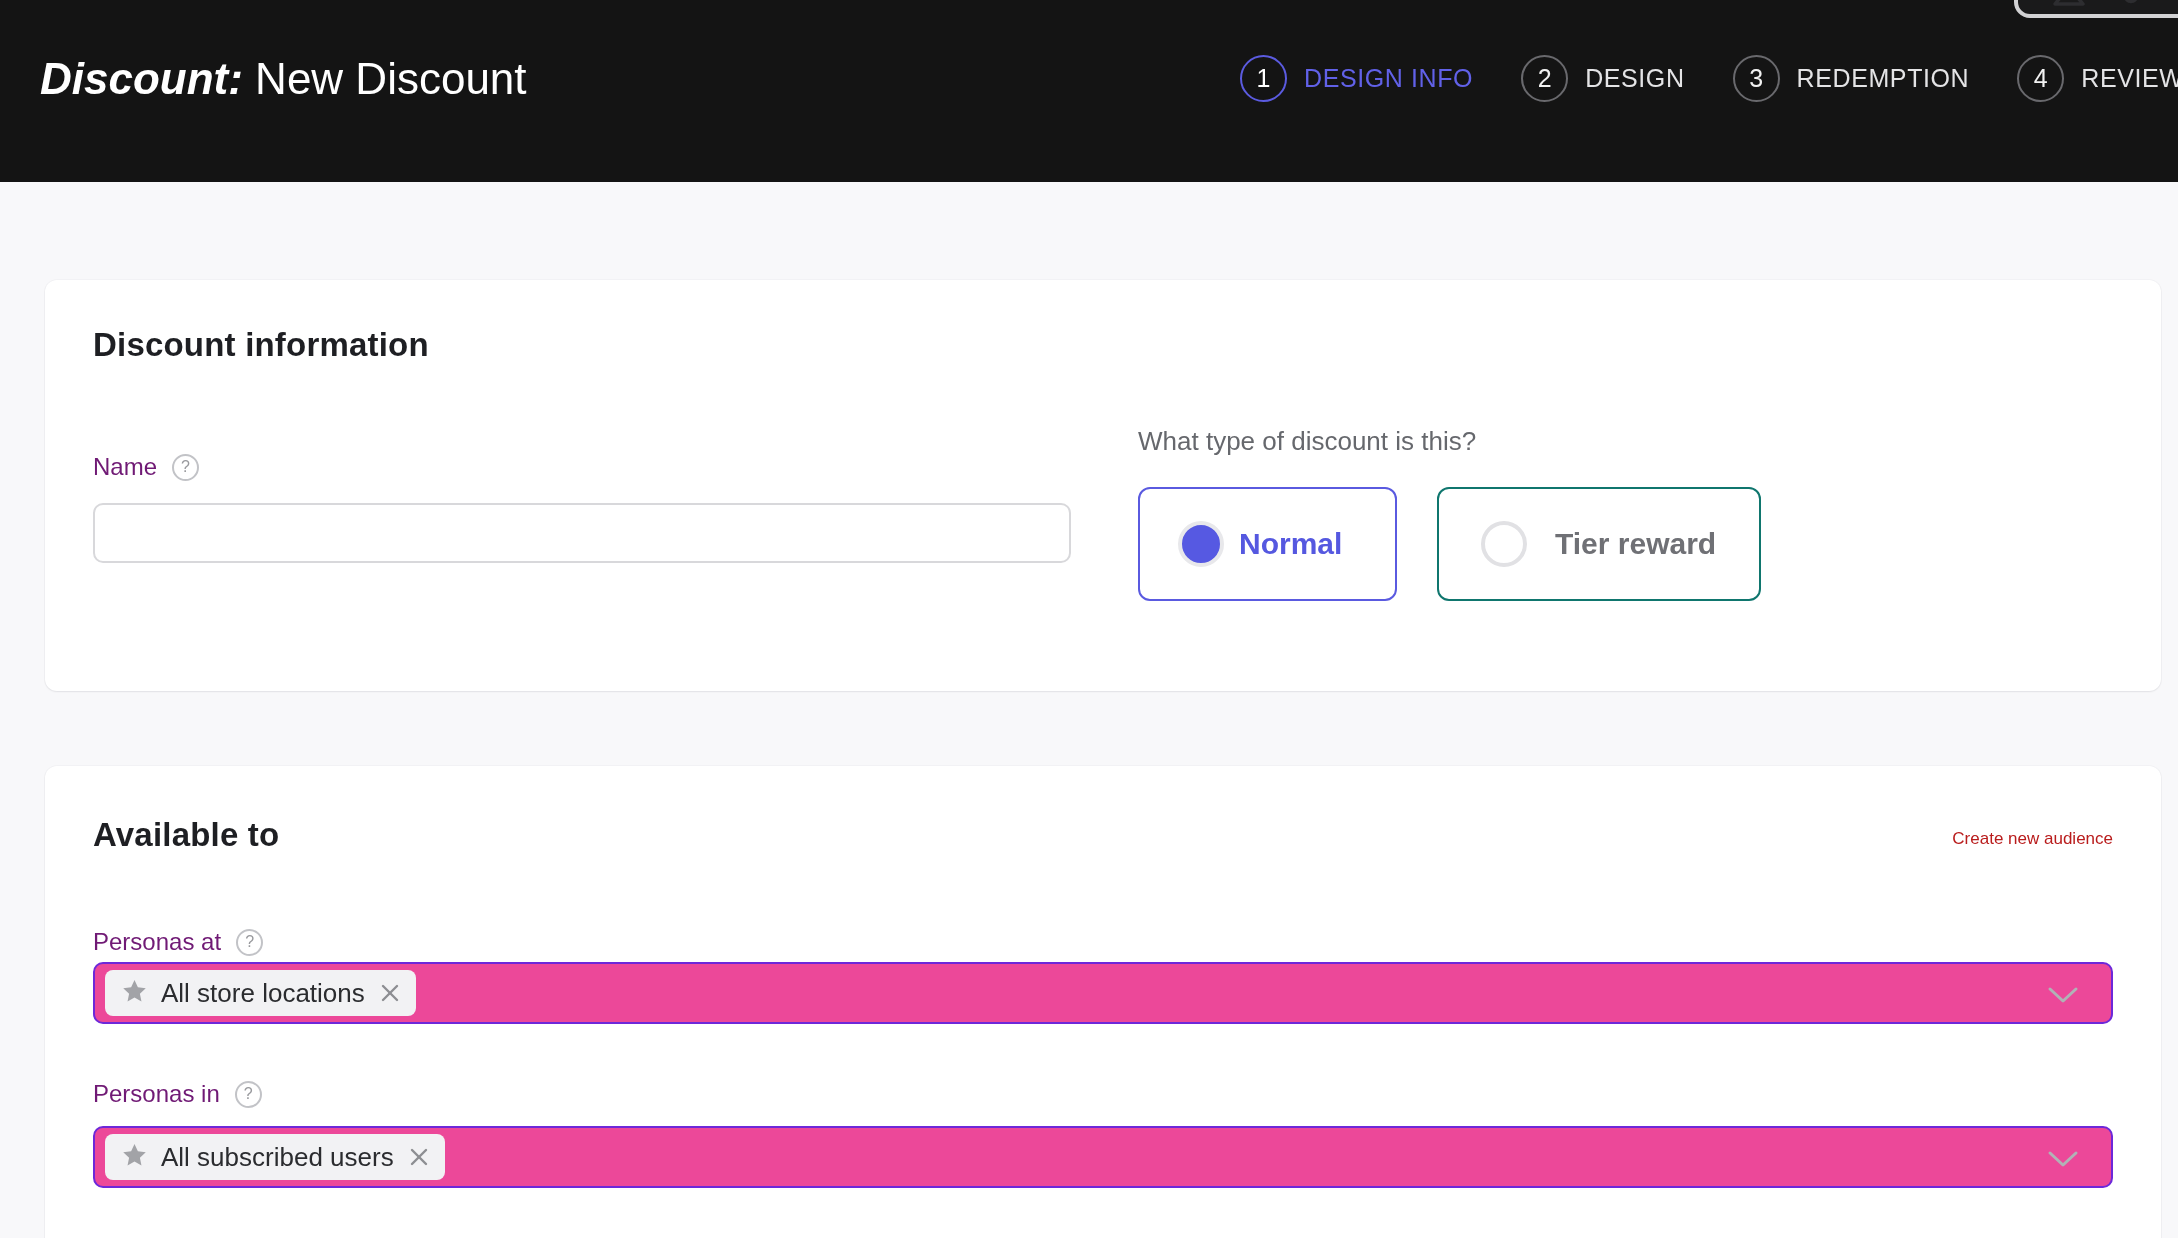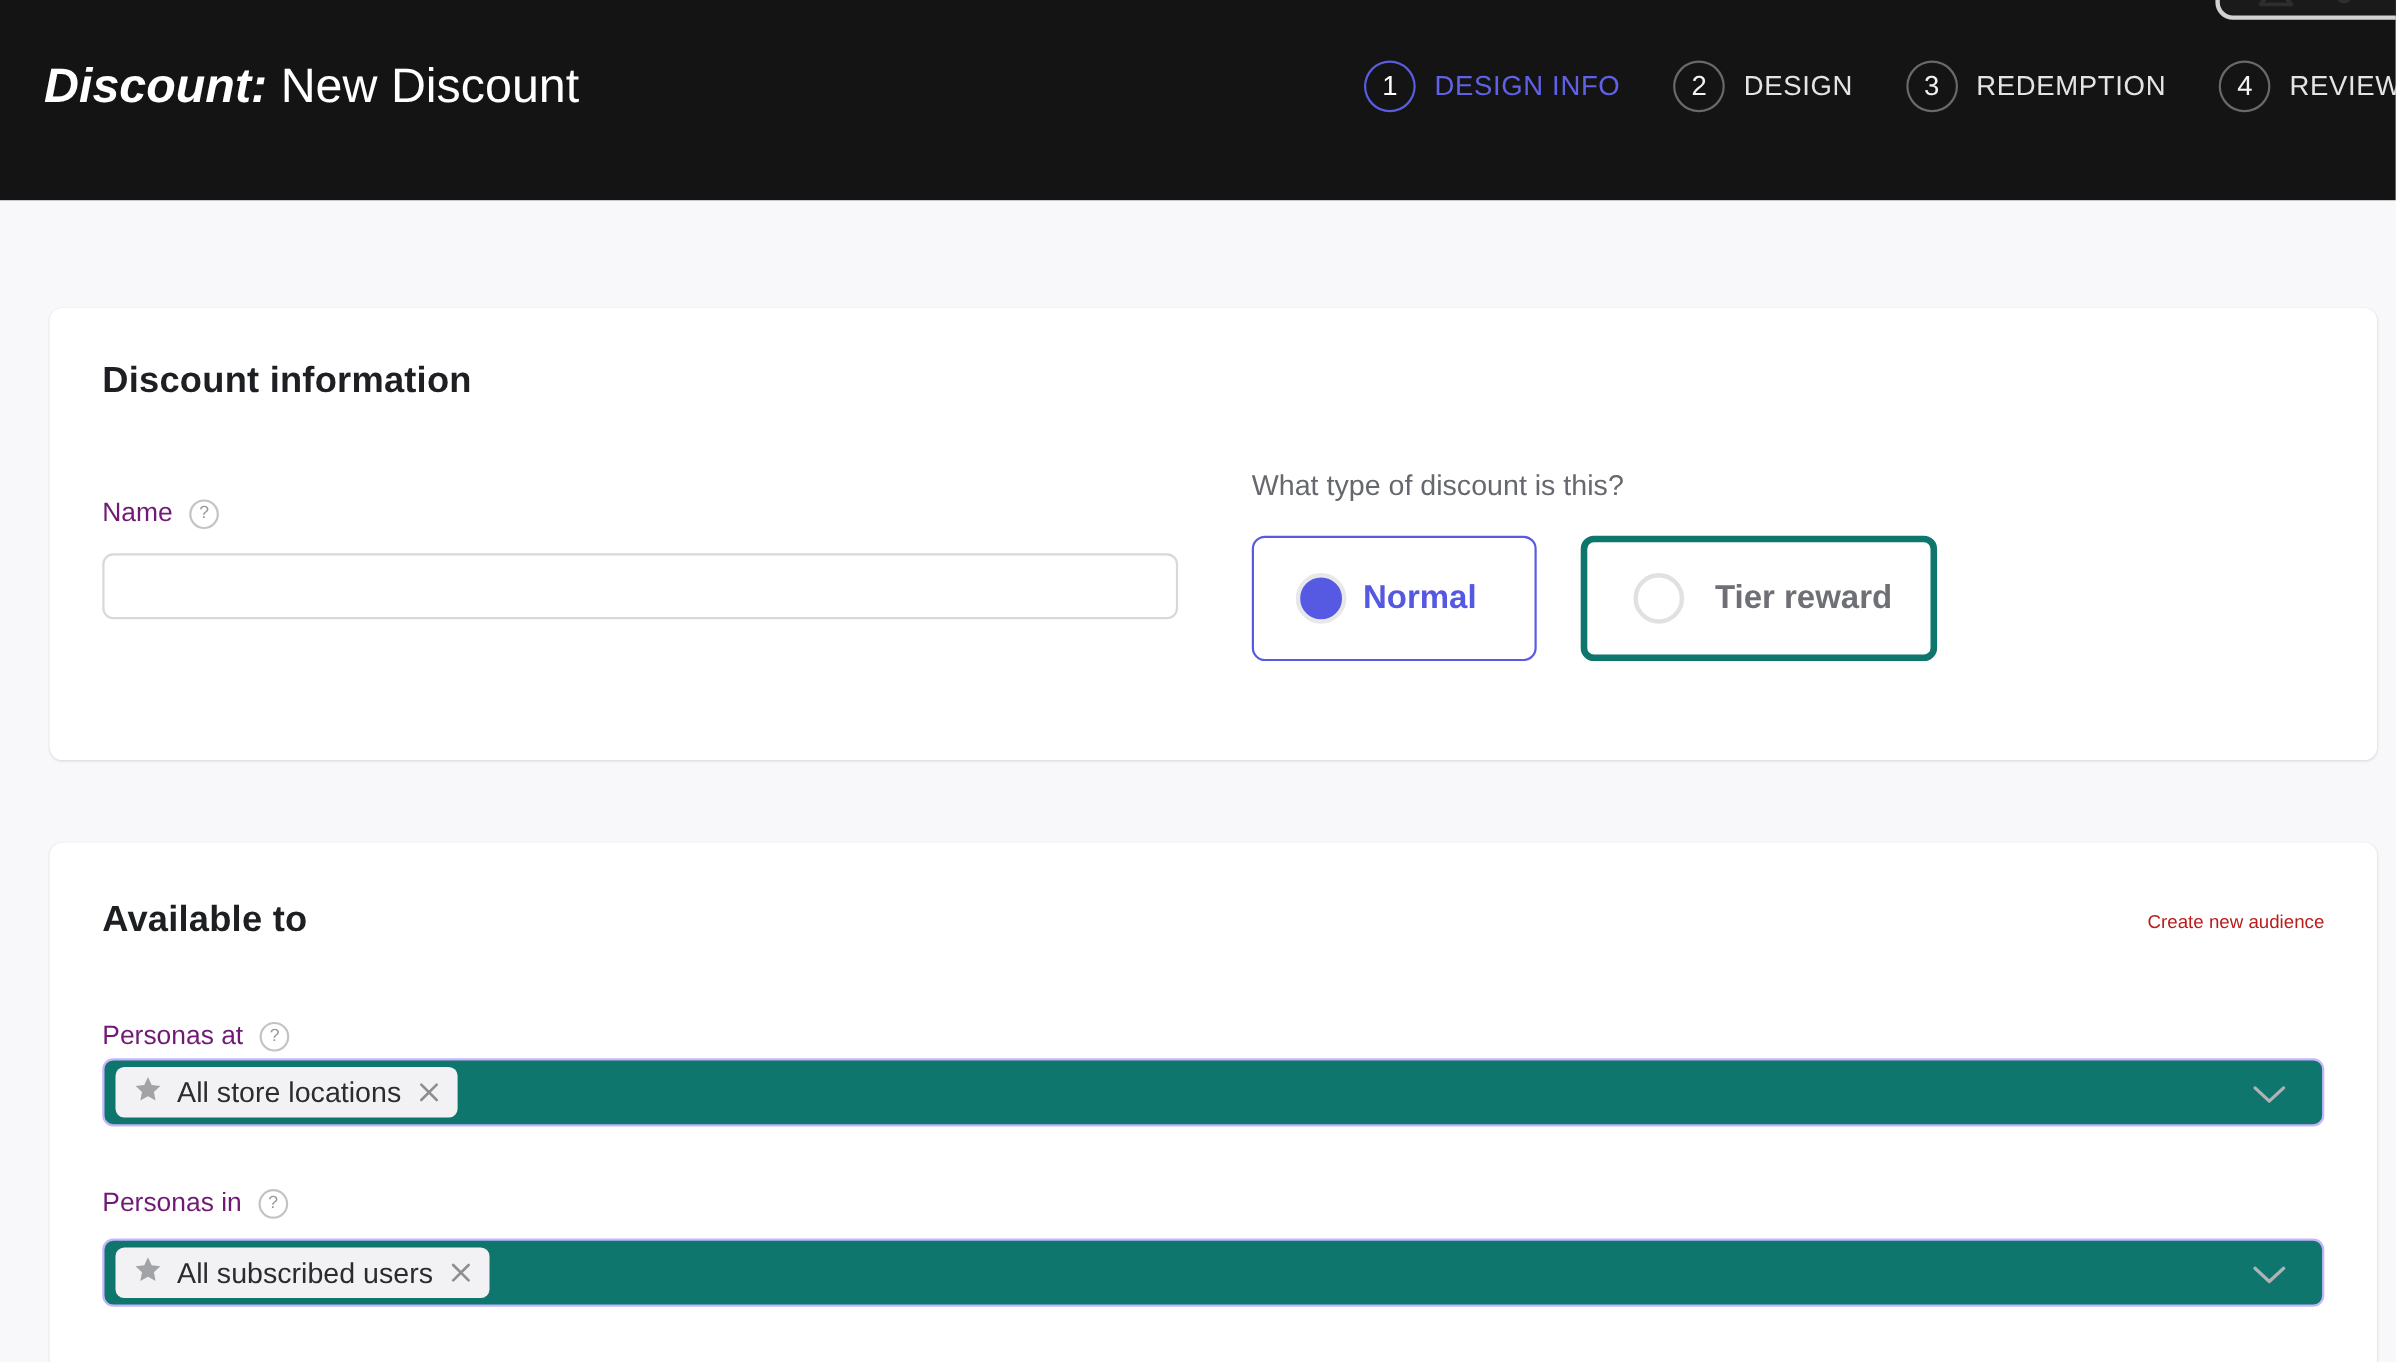--- a/index.html
+++ b/index.html
@@ -82,38 +82,38 @@
   .type-question {
     position:absolute; left:1093px; top:146px;
     font-size:26px; color:#66686d;
   }
   .radio-row { position:absolute; left:1093px; top:207px; display:flex; gap:40px; }
   .radio-card {
     height:114px; border-radius:12px; background:#fff;
     display:flex; align-items:center; gap:28px; cursor:pointer;
   }
   .radio-card.selected   { width:259px; border:2px solid #5a5ae0; padding-left:38px;gap:15px; }
-  .radio-card.unselected { width:324px; border:6px solid #0f766e; padding-left:42px; }
+  .radio-card.unselected { width:324px; border:2px solid #0f766e; padding-left:42px; }
   .radio-dot {
     width:46px; height:46px; border-radius:50%;
   }
   .radio-card.selected .radio-dot   { border:4px solid #e8e8eb; background:#5659e2; }
   .radio-card.unselected .radio-dot { border:4px solid #e1e1e4; background:#ffffff; }
   .radio-label { font-size:30px; font-weight:700; white-space:nowrap; }
   .radio-card.selected .radio-label   { color:#5558e0; }
   .radio-card.unselected .radio-label { color:#6f7075; }
 
   
   .link-create {
     position:absolute; right:48px; top:63px;
     font-size:17px; color:#b91c1c; cursor:pointer; text-decoration:none; white-space:nowrap;
   }
   .select-field {
     position:absolute; left:48px; width:2020px; height:62px;
-    border:2px solid #c4b5fd; border-radius:10px; background:#0f766e;
+    border:2px solid #6d28d9; border-radius:10px; background:#ec4899;
     display:flex; align-items:center; padding:0 64px 0 10px; cursor:pointer;
   }
   .select-1 { top:196px; }
   .select-2 { top:360px; }
   .chevron { position:absolute; right:32px; top:22px; }
 
   .tag-chip {
     display:inline-flex; align-items:center; gap:13px;
     background:#f2f2f4; border-radius:8px; height:46px; padding:0 16px;
   }

